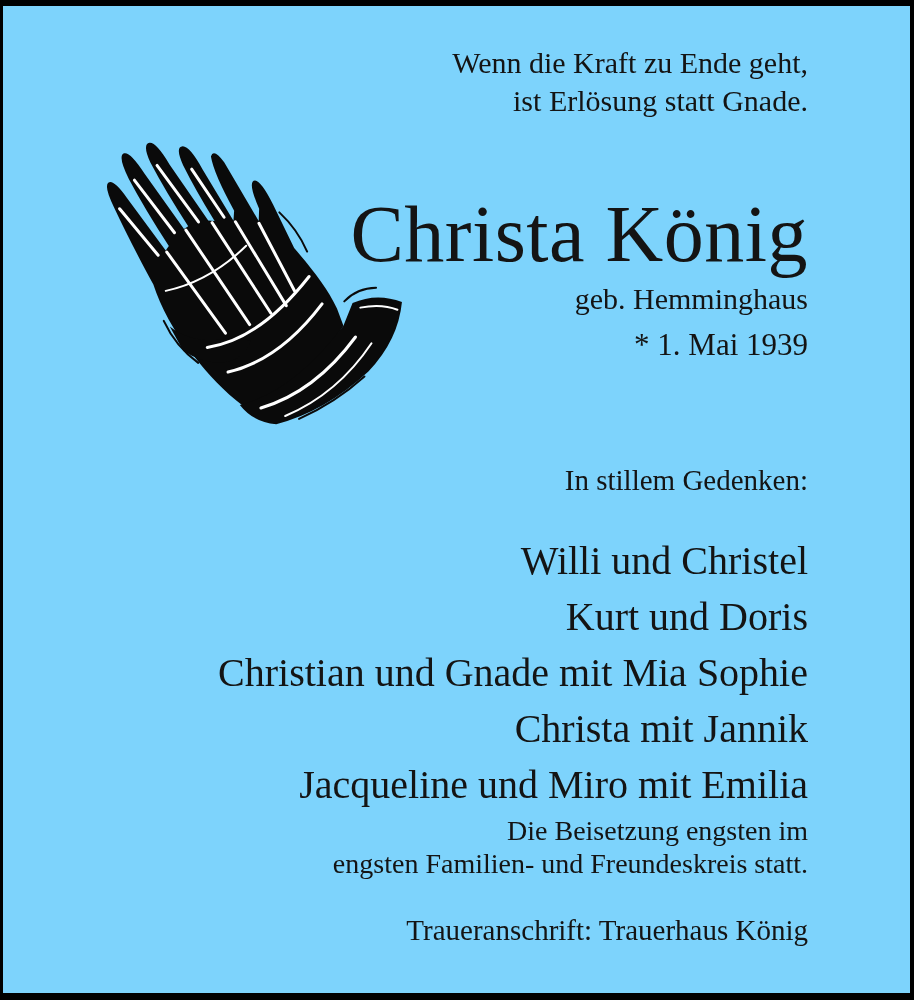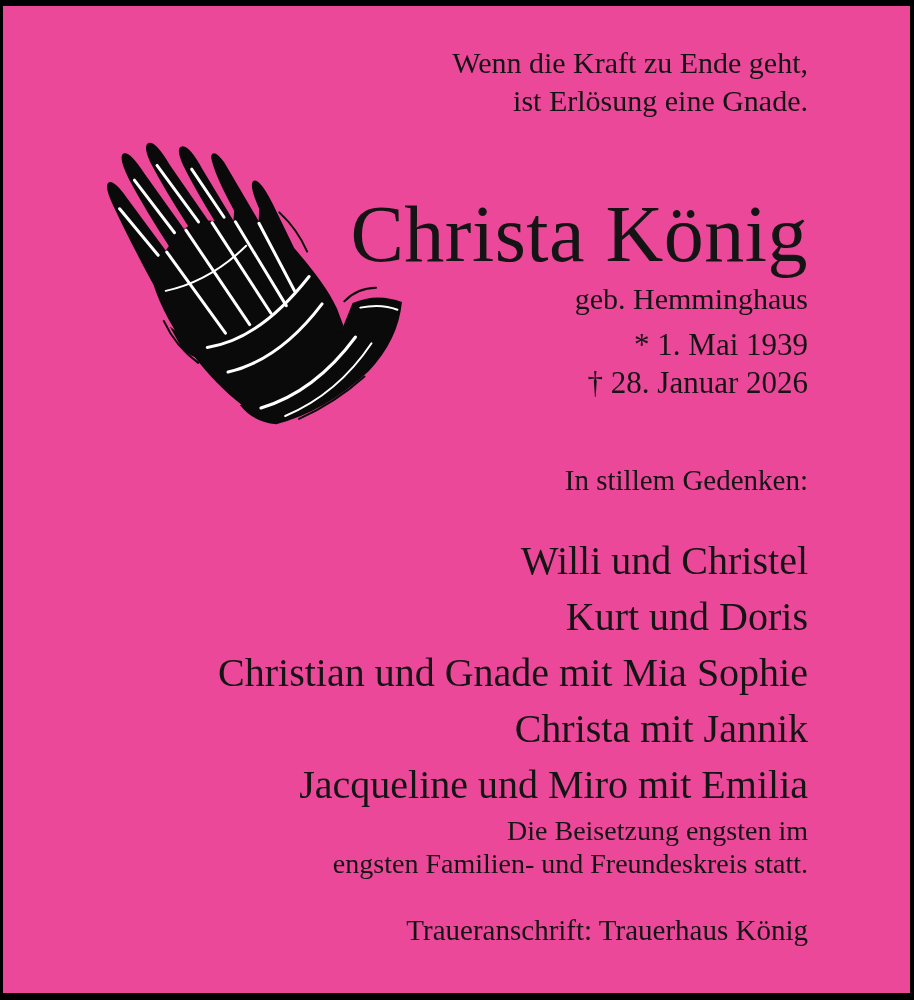--- a/index.html
+++ b/index.html
@@ -5,21 +5,21 @@
   html, body {
     margin: 0;
     padding: 0;
     background: #e8e8e8;
   }
   .page {
     position: relative;
     width: 914px;
     height: 1000px;
     box-sizing: border-box;
-    background: #ec4899;
+    background: #7dd3fc;
     border-top: 6px solid #000;
     border-bottom: 7px solid #000;
     border-left: 3px solid #000;
     border-right: 4px solid #000;
     overflow: hidden;
     font-family: "Liberation Serif", "DejaVu Serif", serif;
     color: #141414;
   }
   .txt {
     position: absolute;
@@ -136,30 +136,29 @@
         <path d="M 96 258 Q 86 232 90 204"></path>
         <path d="M 246 176 Q 252 200 248 224"></path>
         <path d="M 252 286 Q 270 282 286 292"></path>
         <path d="M 150 360 Q 190 366 228 360"></path>
       </g>
     </g>
   </svg>
 
   <div class="txt epitaph">
     <div>Wenn die Kraft zu Ende geht,</div>
-    <div>ist Erlösung eine Gnade.</div>
+    <div>ist Erlösung statt Gnade.</div>
   </div>
 
   <div class="txt name">Christa König</div>
 
   <div class="txt maiden">geb. Hemminghaus</div>
 
   <div class="txt dates">
     <div>* 1. Mai 1939</div>
-    <div>† 28. Januar 2026</div>
   </div>
 
   <div class="txt gedenken">In stillem Gedenken:</div>
 
   <div class="txt mourners">
     <div>Willi und Christel</div>
     <div>Kurt und Doris</div>
     <div>Christian und Gnade mit Mia Sophie</div>
     <div>Christa mit Jannik</div>
     <div>Jacqueline und Miro mit Emilia</div>

